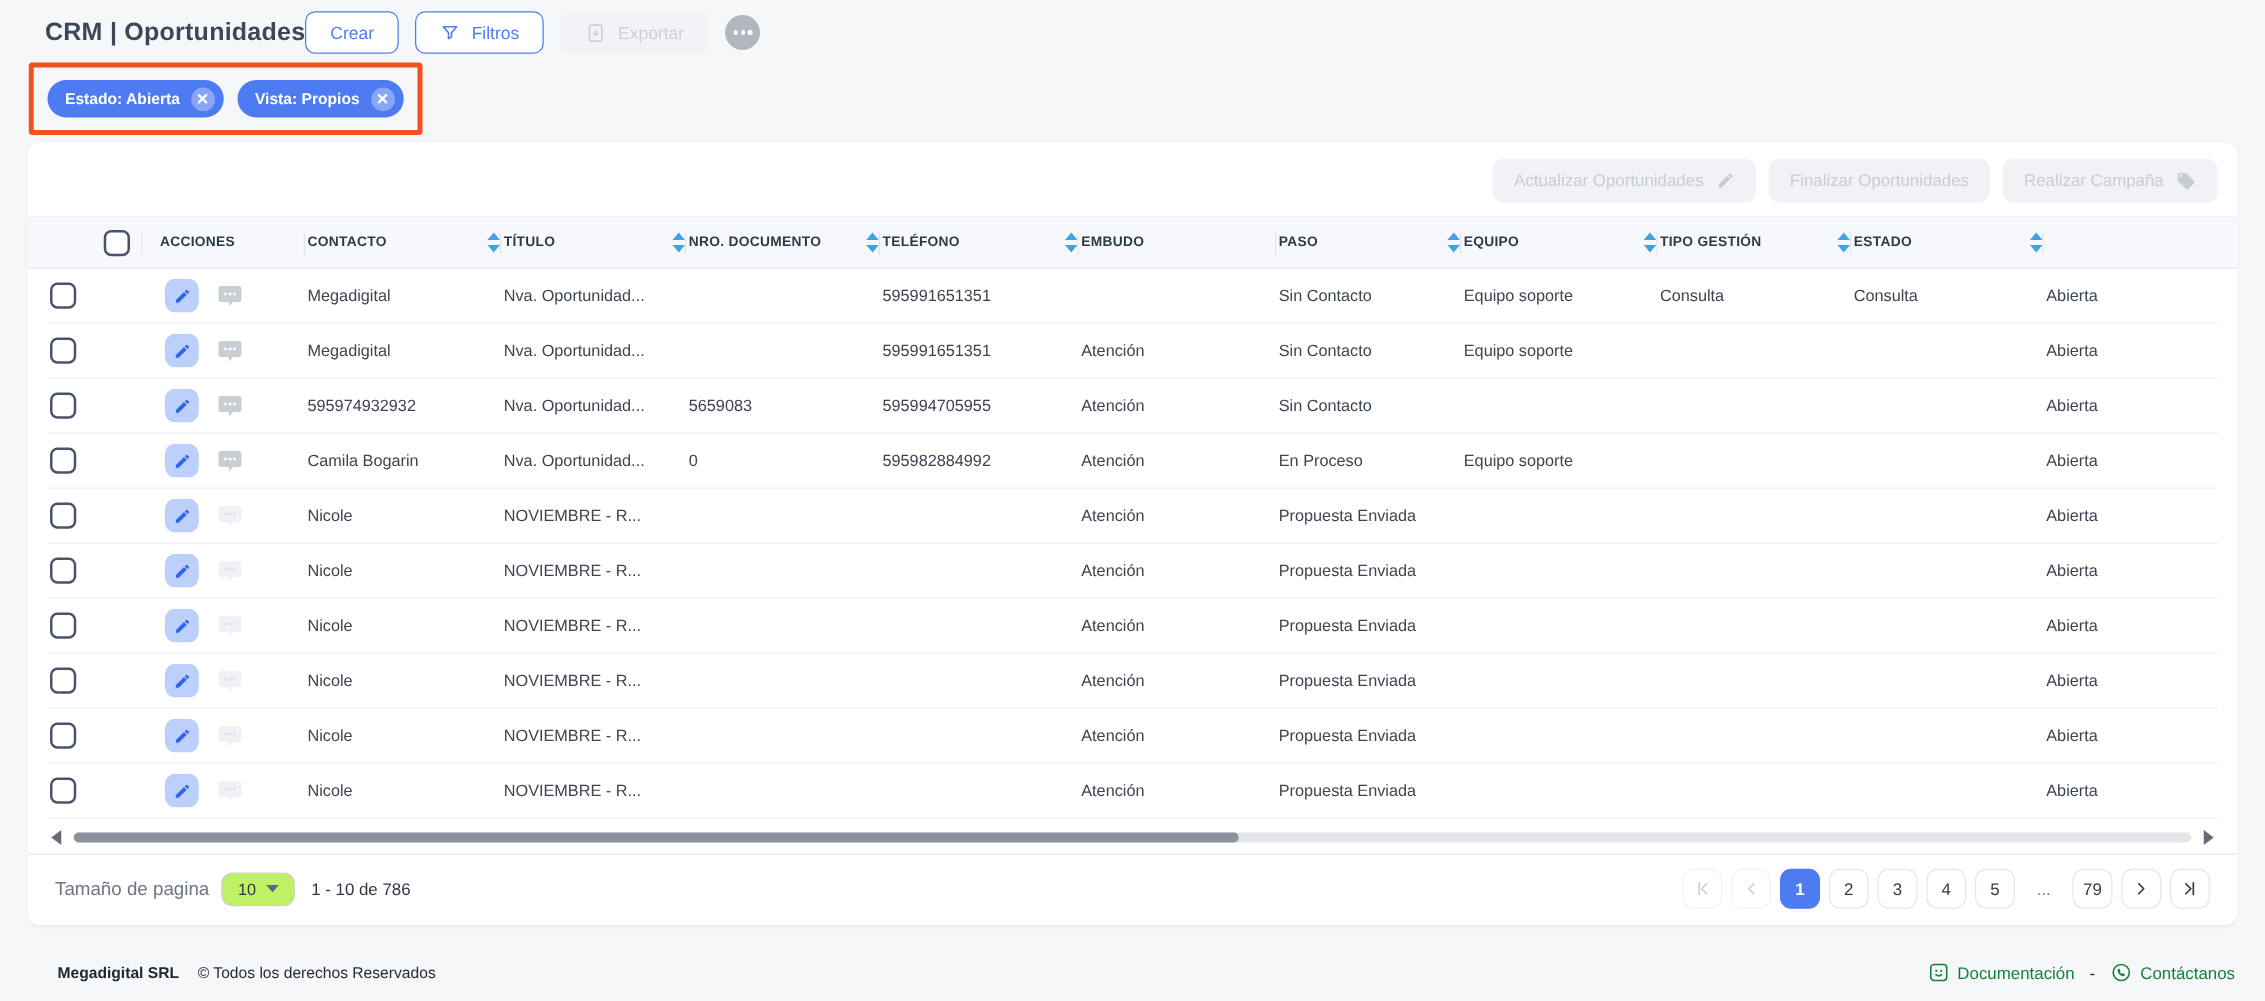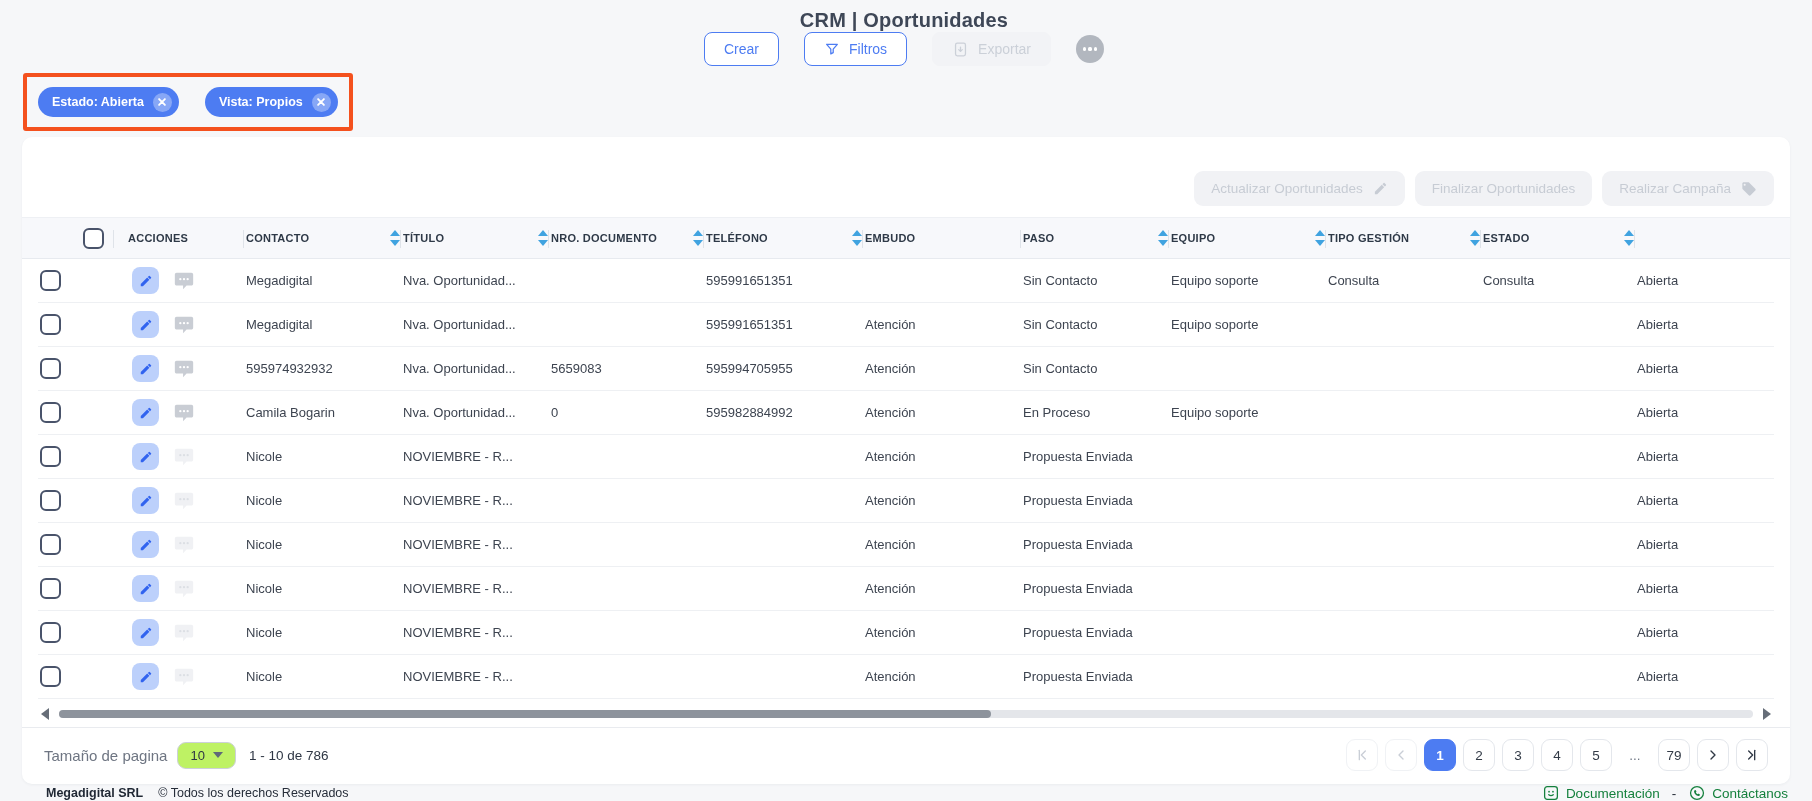--- a/index.html
+++ b/index.html
@@ -7,23 +7,23 @@
   body {
     background:#f6f7f9;
     font-family:"Liberation Sans","DejaVu Sans",sans-serif;
     color:#3c4350;
     overflow:hidden;
     display:flex; flex-direction:column;
   }
   svg { display:block; }
 
   
-  .topbar { display:flex; justify-content:center; align-items:center; padding:9px 40px 0 36px;flex-direction:column; }
+  .topbar { display:flex; justify-content:flex-start; align-items:center; padding:9px 40px 0 36px; }
   .page-title { font-size:20px; font-weight:700; color:#3e4757; letter-spacing:.2px; }
-  .topbar-actions { display:flex; align-items:center; gap:25px; }
+  .topbar-actions { display:flex; align-items:center; gap:13px; }
   .btn {
     display:inline-flex; align-items:center; justify-content:center; gap:9px;
     height:34px; padding:0 19px; border-radius:8px; font-size:14px; cursor:pointer;
     background:#fff; border:1.5px solid var(--accent); color:var(--accent);
     font-family:inherit;
   }
   .btn.disabled { background:#f2f3f6; border-color:#f2f3f6; color:#cbd0d8; cursor:default; }
   .more-btn { width:28px; height:28px; border-radius:50%; background:#b2b7bf; border:none;
     display:inline-flex; align-items:center; justify-content:center; gap:2.5px; cursor:pointer; }
   .more-btn .dot { width:3.2px; height:3.2px; border-radius:50%; background:#fff; }
@@ -35,21 +35,21 @@
     border-radius:16px; background:var(--accent); color:#fff; font-size:12.5px; font-weight:700; }
   .chip-x { width:19px; height:19px; border-radius:50%; background:rgba(255,255,255,.33);
     display:inline-flex; align-items:center; justify-content:center; cursor:pointer; border:none; }
 
   
   .card { background:#fff; border-radius:10px; margin:6px 22px 0; box-shadow:0 1px 3px rgba(25,39,60,.05);
     display:flex; flex-direction:column; }
   .bulk-bar { display:flex; justify-content:flex-end; gap:10px; padding:13px 16px 11px; }
   .bulk-btn { display:inline-flex; align-items:center; gap:10px; height:35px; padding:0 17px;
     border-radius:9px; background:#f1f2f5; color:#c7ccd4; font-size:13.5px; border:none;
-    cursor:default; font-family:inherit;margin-top:21px; }
+    cursor:default; font-family:inherit; }
 
   
   .table { padding:0 16px; --cols:76px 130px 157px 148px 155px 159px 158px 148px 157px 155px 154px minmax(0,1fr); }
   .trow { display:grid; grid-template-columns:var(--cols); align-items:center; }
   .thead-row { height:42px; margin:0 -16px; padding:0 16px; background:#f7f8fb;
     border-top:1px solid #eef0f4; border-bottom:1px solid #e7eaef; }
   .th { display:flex; align-items:center; justify-content:space-between; height:100%;
     position:relative; padding:0 1px 0 2px; font-size:11px; font-weight:700; color:#2e3947; letter-spacing:.25px; white-space:nowrap; overflow:hidden;}
   .th::after { content:""; position:absolute; right:0; top:12px; height:18px; width:1px; background:#dfe3e9; }
   .th.indent { padding-left:14px; }
@@ -137,21 +137,21 @@
     <button class="more-btn">
       <span class="dot"></span>
         <span class="dot"></span>
         <span class="dot"></span>
     </button>
   </div>
 </div>
 
 <div class="chips-highlight">
 
-  <span style="display:flex;gap:26px;">
+  <span style="display:flex;gap:11px;">
       <span class="chip">
         <span>Estado: Abierta</span>
         <button class="chip-x">
           <svg width="10" height="10" viewBox="0 0 12 12" stroke="#fff" stroke-width="2.2" stroke-linecap="round">
             <path d="M2.5 2.5l7 7M9.5 2.5l-7 7"></path>
           </svg>
         </button>
       </span>
       <span class="chip">
         <span>Vista: Propios</span>

